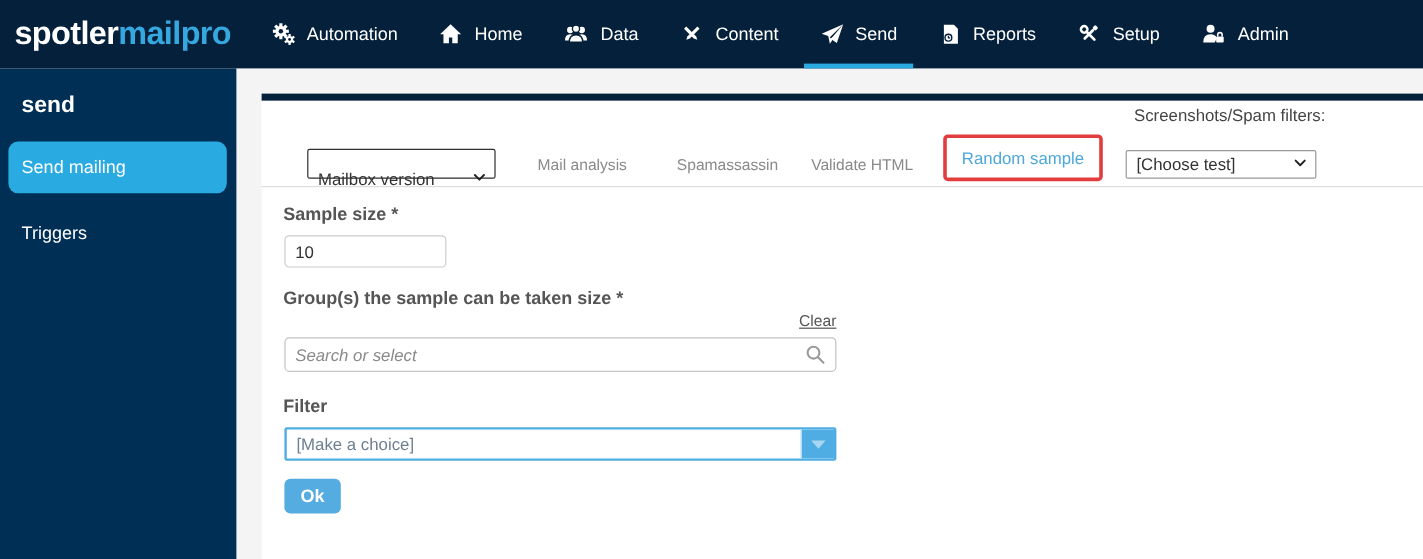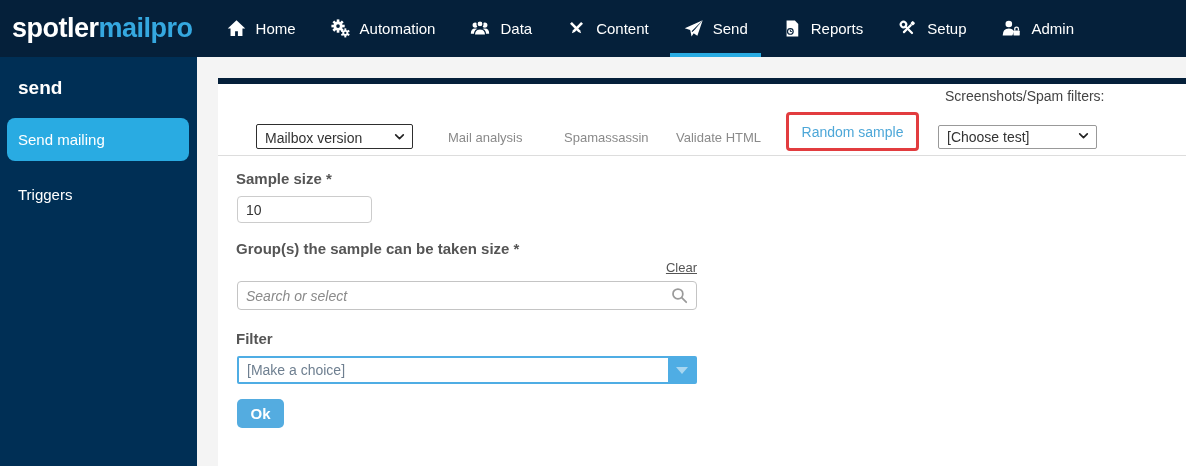--- a/index.html
+++ b/index.html
@@ -37,22 +37,22 @@
   .sidebar-item.plain{padding-left:18px;margin-left:0;}
   
   .main{position:absolute;left:197px;top:57px;right:0;bottom:0;background:#f4f4f4;}
   .panel{
     position:absolute;left:21px;top:21px;right:0;bottom:0;background:#fff;
     border-top:6px solid #05203a;
   }
   .tabs-row{position:absolute;top:0;left:0;right:0;height:71px;border-bottom:1px solid #ddd;background:#fff;}
   .version-select{
     position:absolute;left:38px;top:40px;width:157px;height:25px;box-sizing:border-box;
-    border:1px solid #2e2e2e;border-radius:2px;background:#fff;display:flex;align-items:center;
-    padding:3px 6px 0 8px;font-size:14px;color:#333;cursor:pointer;
+    border:1px solid #2e2e2e;border-radius:2px;background:#fff;display:flex;align-items:flex-start;
+    padding:16px 6px 0 8px;font-size:14px;color:#333;cursor:pointer;
   }
   .version-select .vs-text{flex:1;}
   .tab{position:absolute;top:46px;font-size:13px;color:#8a8a8a;cursor:pointer;white-space:nowrap;}
   .tab-1{left:230px;} .tab-2{left:346px;} .tab-3{left:458px;}
   .annotation{
     position:absolute;left:568px;top:28px;width:133px;height:39px;box-sizing:border-box;
     border:3px solid #e23c3f;border-radius:4px;
     display:flex;align-items:center;justify-content:center;
   }
   .tab-active{color:#4da7d8;font-size:14px;cursor:pointer;white-space:nowrap;}
@@ -99,30 +99,20 @@
   }
 </style>
 </head>
 <body>
 
 <header class="navbar">
   <div class="logo">
     <span class="lg-w">spotler</span><span class="lg-b">mailpro</span>
   </div>
   <nav class="nav-items">
-
-    <div class="nav-item">
-      <span class="nav-icon">
-        <svg width="21" height="21" viewBox="0 0 24 24">
-            <path fill="#fff" d="M12 2.5 22 12h-3.2v8.5h-5.2v-5.3h-3.2v5.3H5.2V12H2Z"></path>
-          </svg>
-      </span>
-      <span>Home</span>
-
-    </div>
 
     <div class="nav-item">
       <span class="nav-icon">
         <svg width="21" height="21" viewBox="0 0 24 24">
           <g fill="#fff">
             <g transform="translate(9.2,9.2)">
               <rect x="-1.5" y="-7.6" width="3" height="4"></rect>
               <rect x="-1.5" y="-7.6" width="3" height="4" transform="rotate(45)"></rect>
               <rect x="-1.5" y="-7.6" width="3" height="4" transform="rotate(90)"></rect>
               <rect x="-1.5" y="-7.6" width="3" height="4" transform="rotate(135)"></rect>
@@ -145,20 +135,30 @@
             </g>
           </g>
         </svg>
       </span>
       <span>Automation</span>
 
     </div>
 
     <div class="nav-item">
       <span class="nav-icon">
+        <svg width="21" height="21" viewBox="0 0 24 24">
+            <path fill="#fff" d="M12 2.5 22 12h-3.2v8.5h-5.2v-5.3h-3.2v5.3H5.2V12H2Z"></path>
+          </svg>
+      </span>
+      <span>Home</span>
+
+    </div>
+
+    <div class="nav-item">
+      <span class="nav-icon">
         <svg width="22" height="21" viewBox="0 0 24 24">
           <g fill="#fff">
             <circle cx="6.5" cy="8" r="3"></circle>
               <circle cx="17.5" cy="8" r="3"></circle>
             <path d="M1.5 18q0-6 5-6t5 6Z"></path>
               <path d="M12.5 18q0-6 5-6t5 6Z"></path>
             <circle cx="12" cy="6.8" r="3.4" stroke="#05203a" stroke-width="1.3"></circle>
             <path d="M5.6 19.5q0-7 6.4-7t6.4 7Z" stroke="#05203a" stroke-width="1.3"></path>
           </g>
         </svg>

